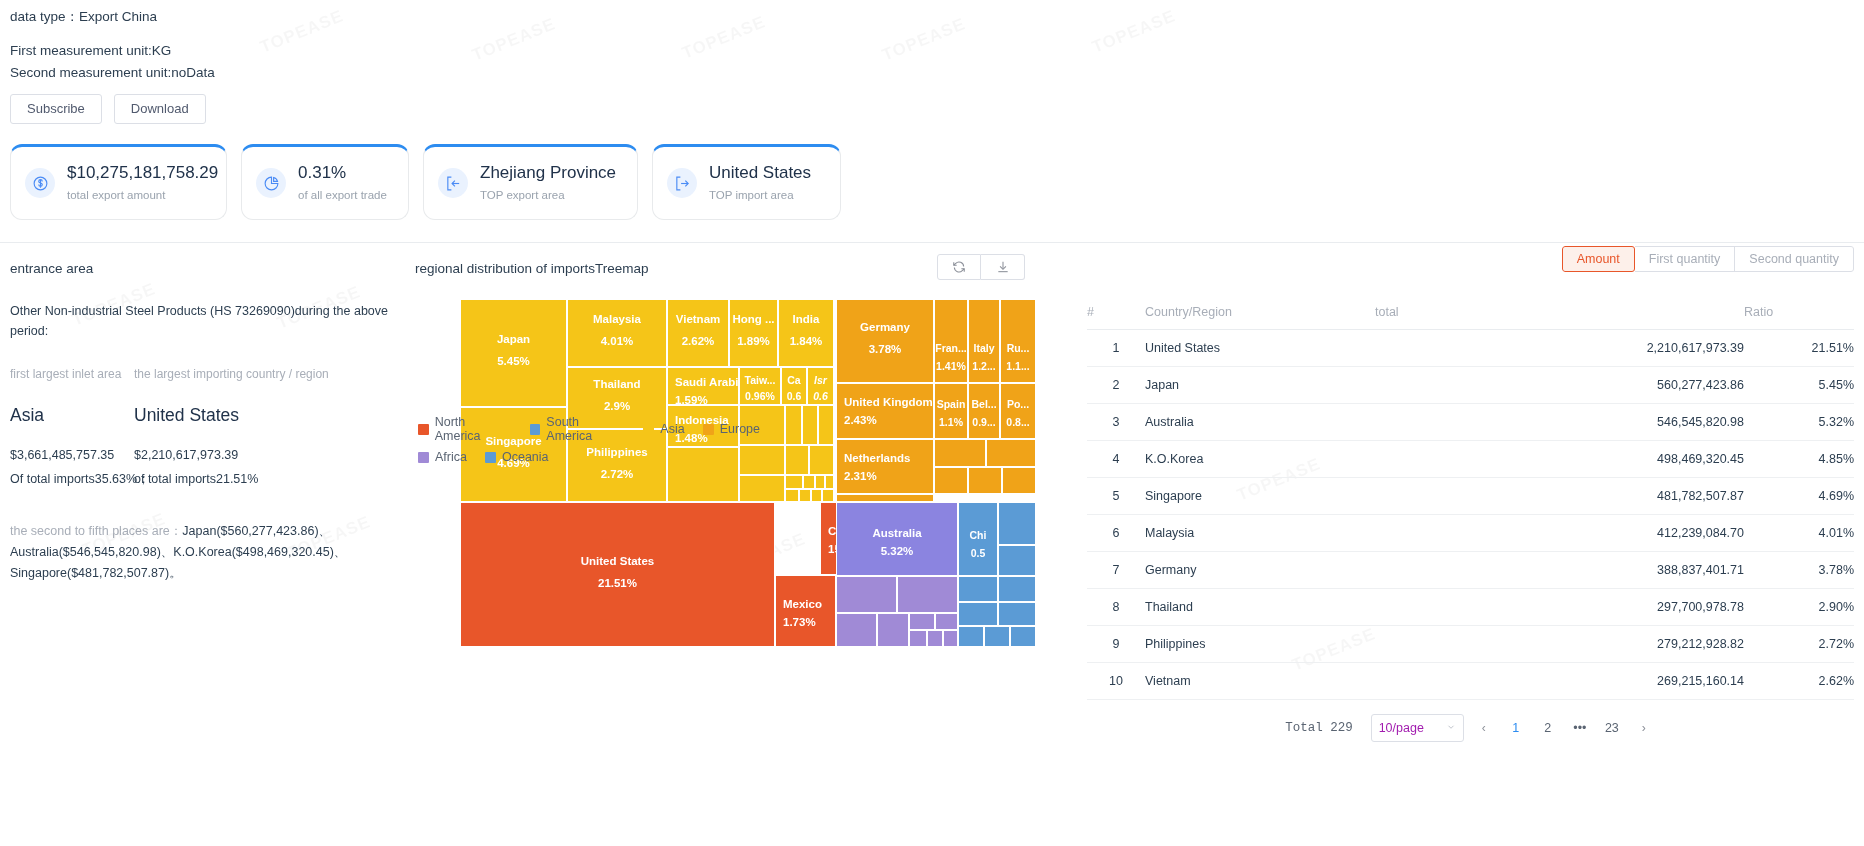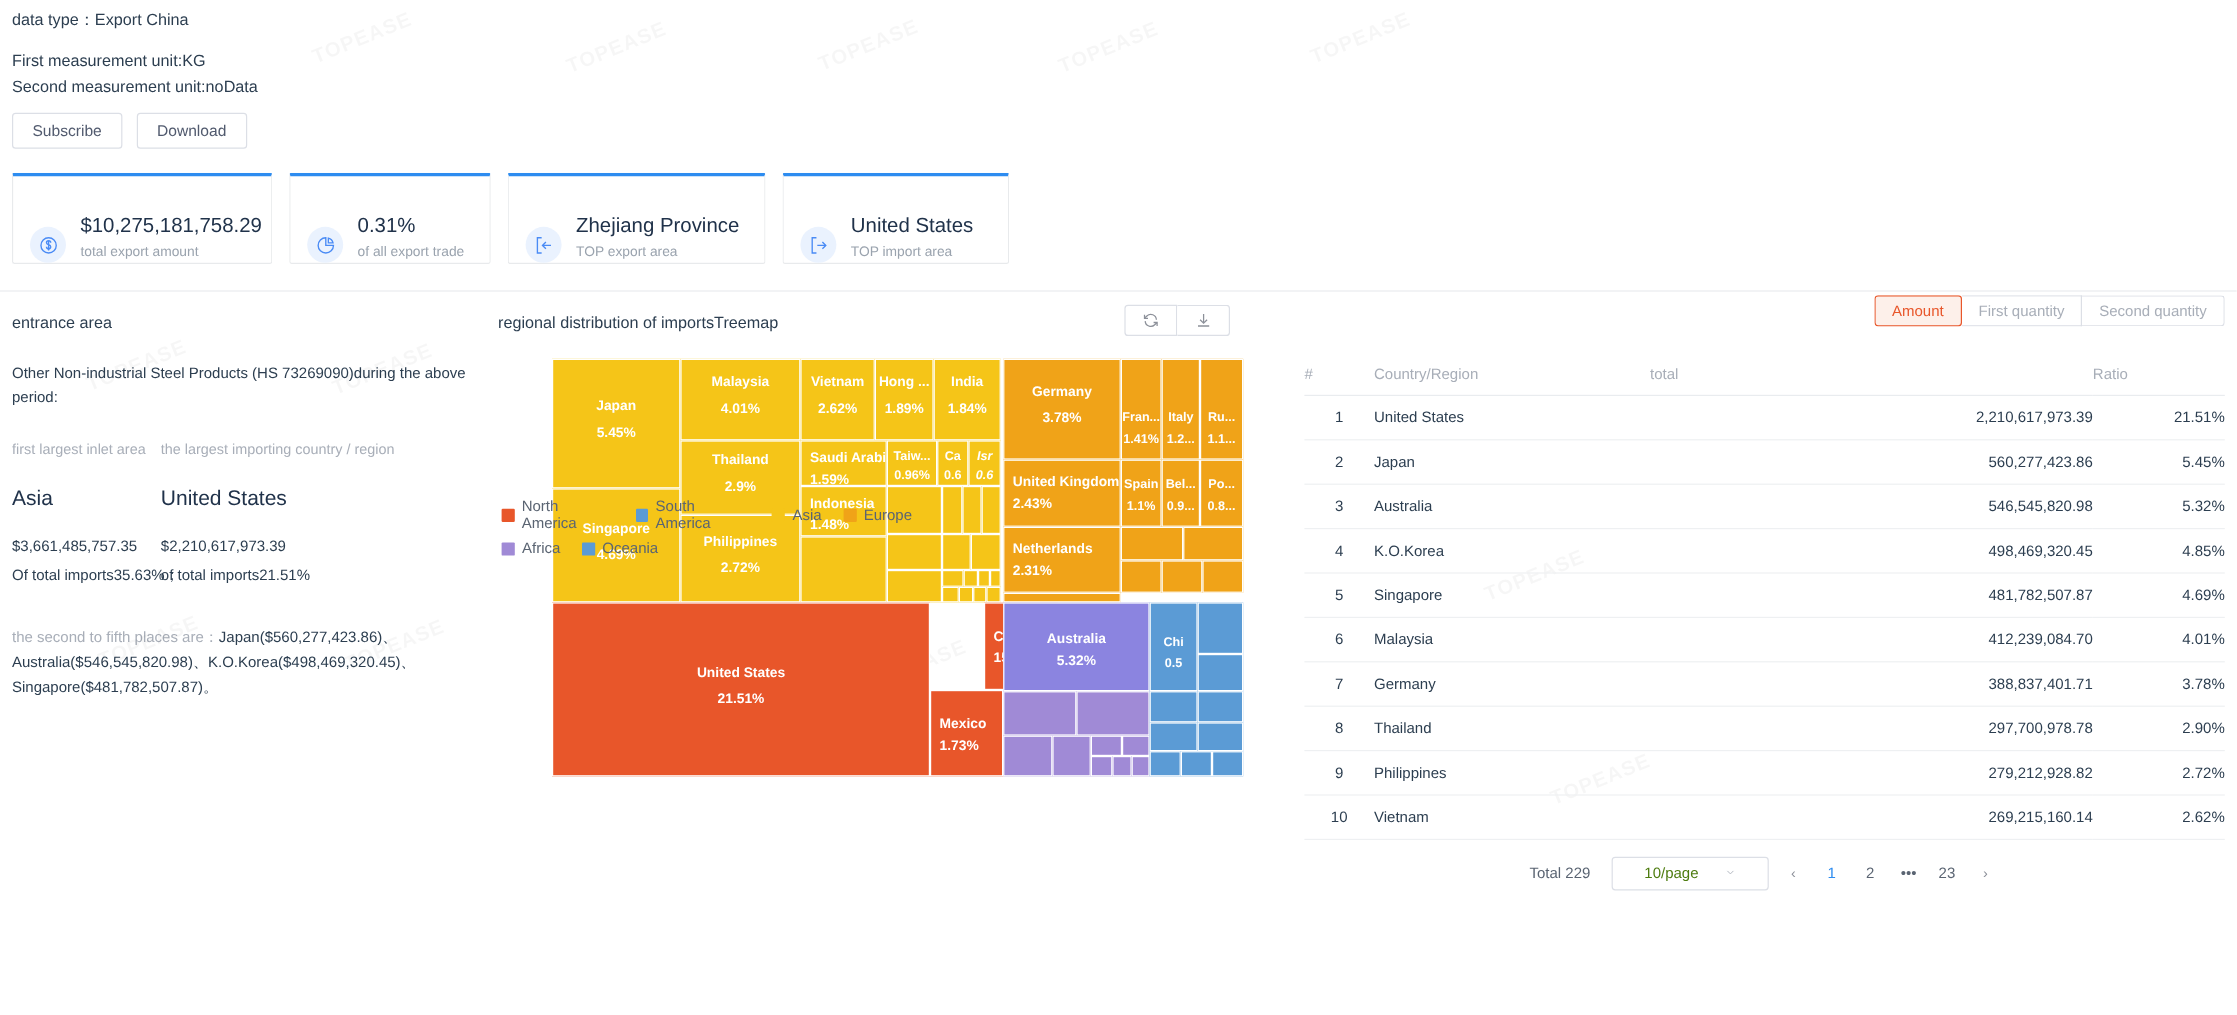--- a/index.html
+++ b/index.html
@@ -28,22 +28,22 @@
   .btn {
     border:1px solid #dcdfe6; background:#fff; color:#515a6e;
     font-size:13px; padding:7px 16px; border-radius:3px; cursor:pointer;
     font-family:"Liberation Sans", sans-serif; line-height:14px;
   }
 
   
   .cards { display:flex; gap:14px; padding:20px 10px 0 10px; }
   .card {
     border:1px solid #e8eaec; border-top:3px solid #2d8cf0;
-    background:#fff; height:76px; display:flex; align-items:flex-end;
-    padding:0 14px; border-radius:2px;
+    background:#fff; height:76px; display:flex; align-items:center;
+    padding:0 14px; border-radius:12px;
   }
   .card.c1 { width:217px; }
   .card.c2 { width:168px; }
   .card.c3 { width:215px; }
   .card.c4 { width:189px; }
   .card.c5 { width:407px; }
   .card-ico {
     width:30px; height:30px; border-radius:50%; background:#eaf2fe;
     display:flex; align-items:center; justify-content:center; flex:0 0 30px;
     color:#4a8bf5;
@@ -119,24 +119,24 @@
   table.tbl td {
     font-size:12.5px; color:#2c3e50; padding:11px 0; border-bottom:1px solid #eef0f2;
   }
   th.c-idx, td.c-idx { width:58px; text-align:center; }
   th.c-nm,  td.c-nm  { width:230px; }
   th.c-tt,  td.c-tt  { text-align:right; padding-right:80px; }
   th.c-rt,  td.c-rt  { text-align:right; width:110px; }
 
   
   .pager { display:flex; align-items:center; justify-content:center; gap:8px; margin-top:14px; font-size:12.5px; color:#5a6472; }
-  .pager .total { margin-right:10px; }
+  .pager .total { margin-right:10px;font-family:Liberation Mono, monospace; }
   .pgsel {
-    border:1px solid #dcdfe6; border-radius:3px; height:28px; padding:0 26px;
-    display:flex; align-items:center; gap:22px; font-size:12.5px; color:#4d7c0f; cursor:pointer; background:#fff;
+    border:1px solid #dcdfe6; border-radius:3px; height:28px; padding:0 7px;
+    display:flex; align-items:center; gap:22px; font-size:12.5px; color:#a21caf; cursor:pointer; background:#fff;
   }
   .pgbtn { width:24px; height:24px; display:flex; align-items:center; justify-content:center;
            color:#8c9099; cursor:pointer; font-size:12px; }
   .pgnum { min-width:24px; height:24px; display:flex; align-items:center; justify-content:center;
            cursor:pointer; color:#5a6472; font-size:12.5px; }
   .pgnum.on { color:#2d8cf0; }
 </style>
 </head>
 <body>
 

